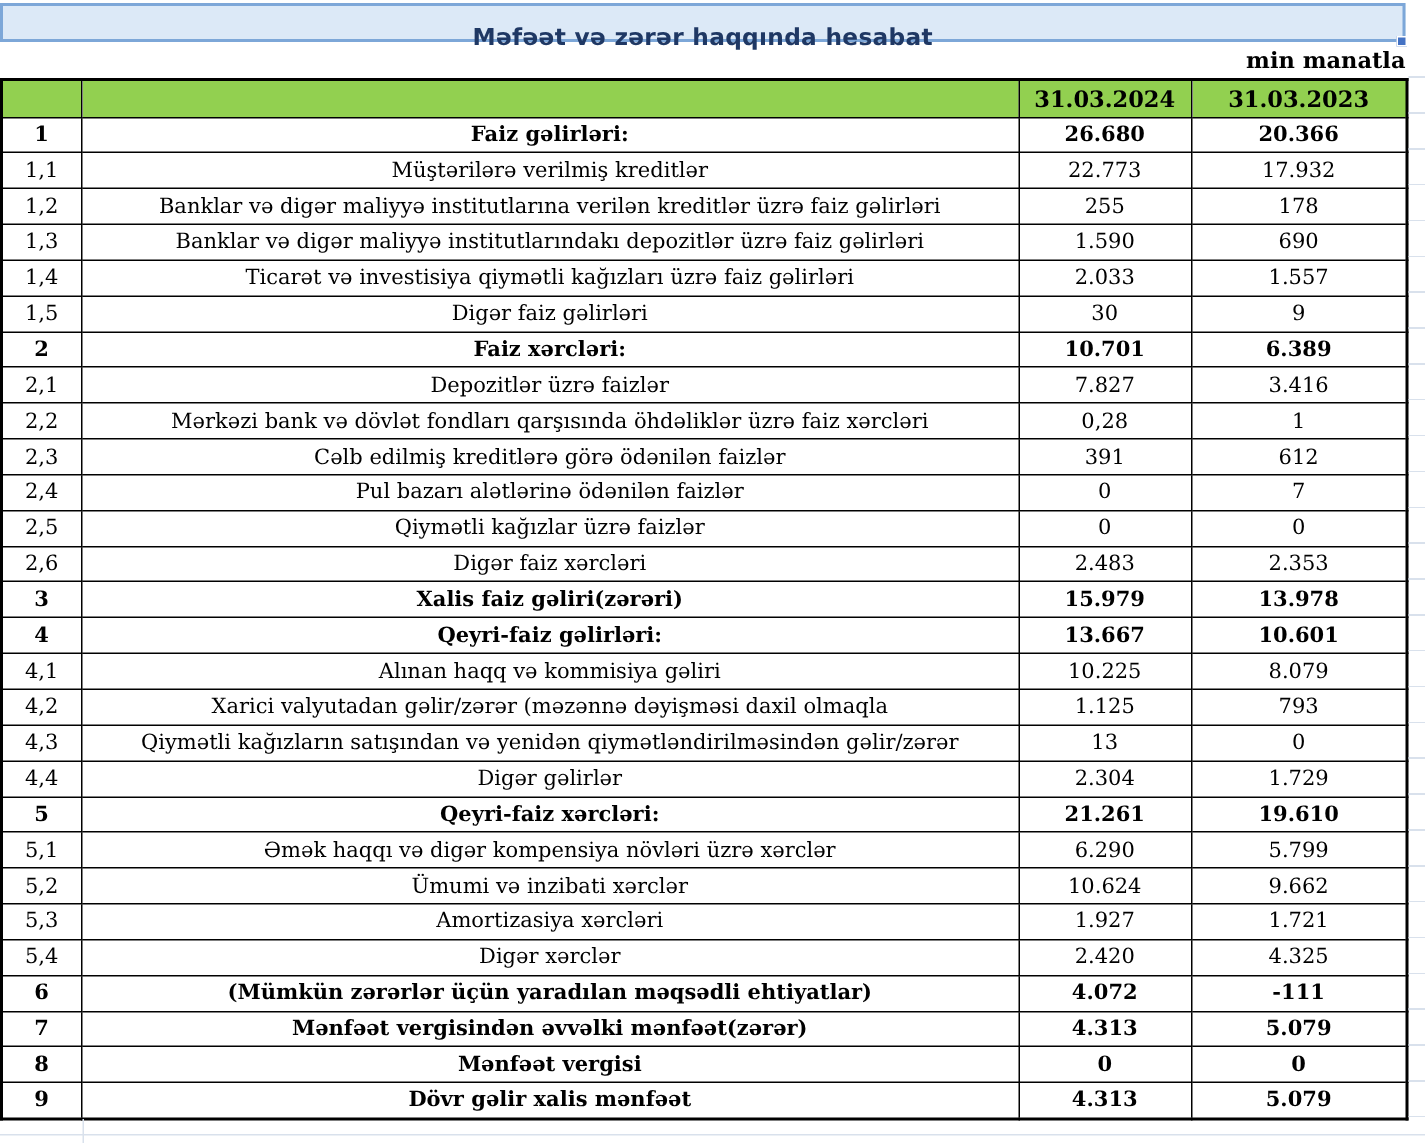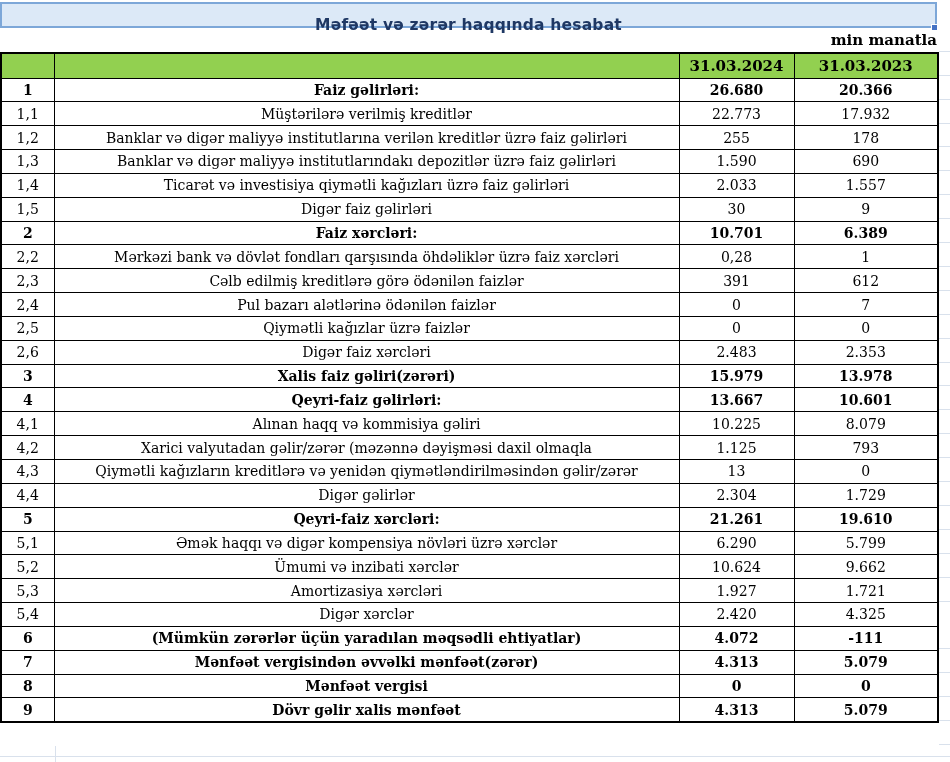--- a/index.html
+++ b/index.html
@@ -140,20 +140,26 @@
           <td>9</td>
         </tr>
 
         <tr class="bold">
           <td>2</td>
           <td>Faiz xərcləri:</td>
           <td>10.701</td>
           <td>6.389</td>
         </tr>
 
+        <tr>
+          <td>2,1</td>
+          <td>Depozitlər üzrə faizlər</td>
+          <td>7.827</td>
+          <td>3.416</td>
+        </tr>
 
         <tr>
           <td>2,2</td>
           <td>Mərkəzi bank və dövlət fondları qarşısında öhdəliklər üzrə faiz xərcləri</td>
           <td>0,28</td>
           <td>1</td>
         </tr>
 
         <tr>
           <td>2,3</td>
@@ -206,21 +212,21 @@
 
         <tr>
           <td>4,2</td>
           <td>Xarici valyutadan gəlir/zərər (məzənnə dəyişməsi daxil olmaqla</td>
           <td>1.125</td>
           <td>793</td>
         </tr>
 
         <tr>
           <td>4,3</td>
-          <td>Qiymətli kağızların kreditlərə və yenidən qiymətləndirilməsindən gəlir/zərər</td>
+          <td>Qiymətli kağızların satışından və yenidən qiymətləndirilməsindən gəlir/zərər</td>
           <td>13</td>
           <td>0</td>
         </tr>
 
         <tr>
           <td>4,4</td>
           <td>Digər gəlirlər</td>
           <td>2.304</td>
           <td>1.729</td>
         </tr>

